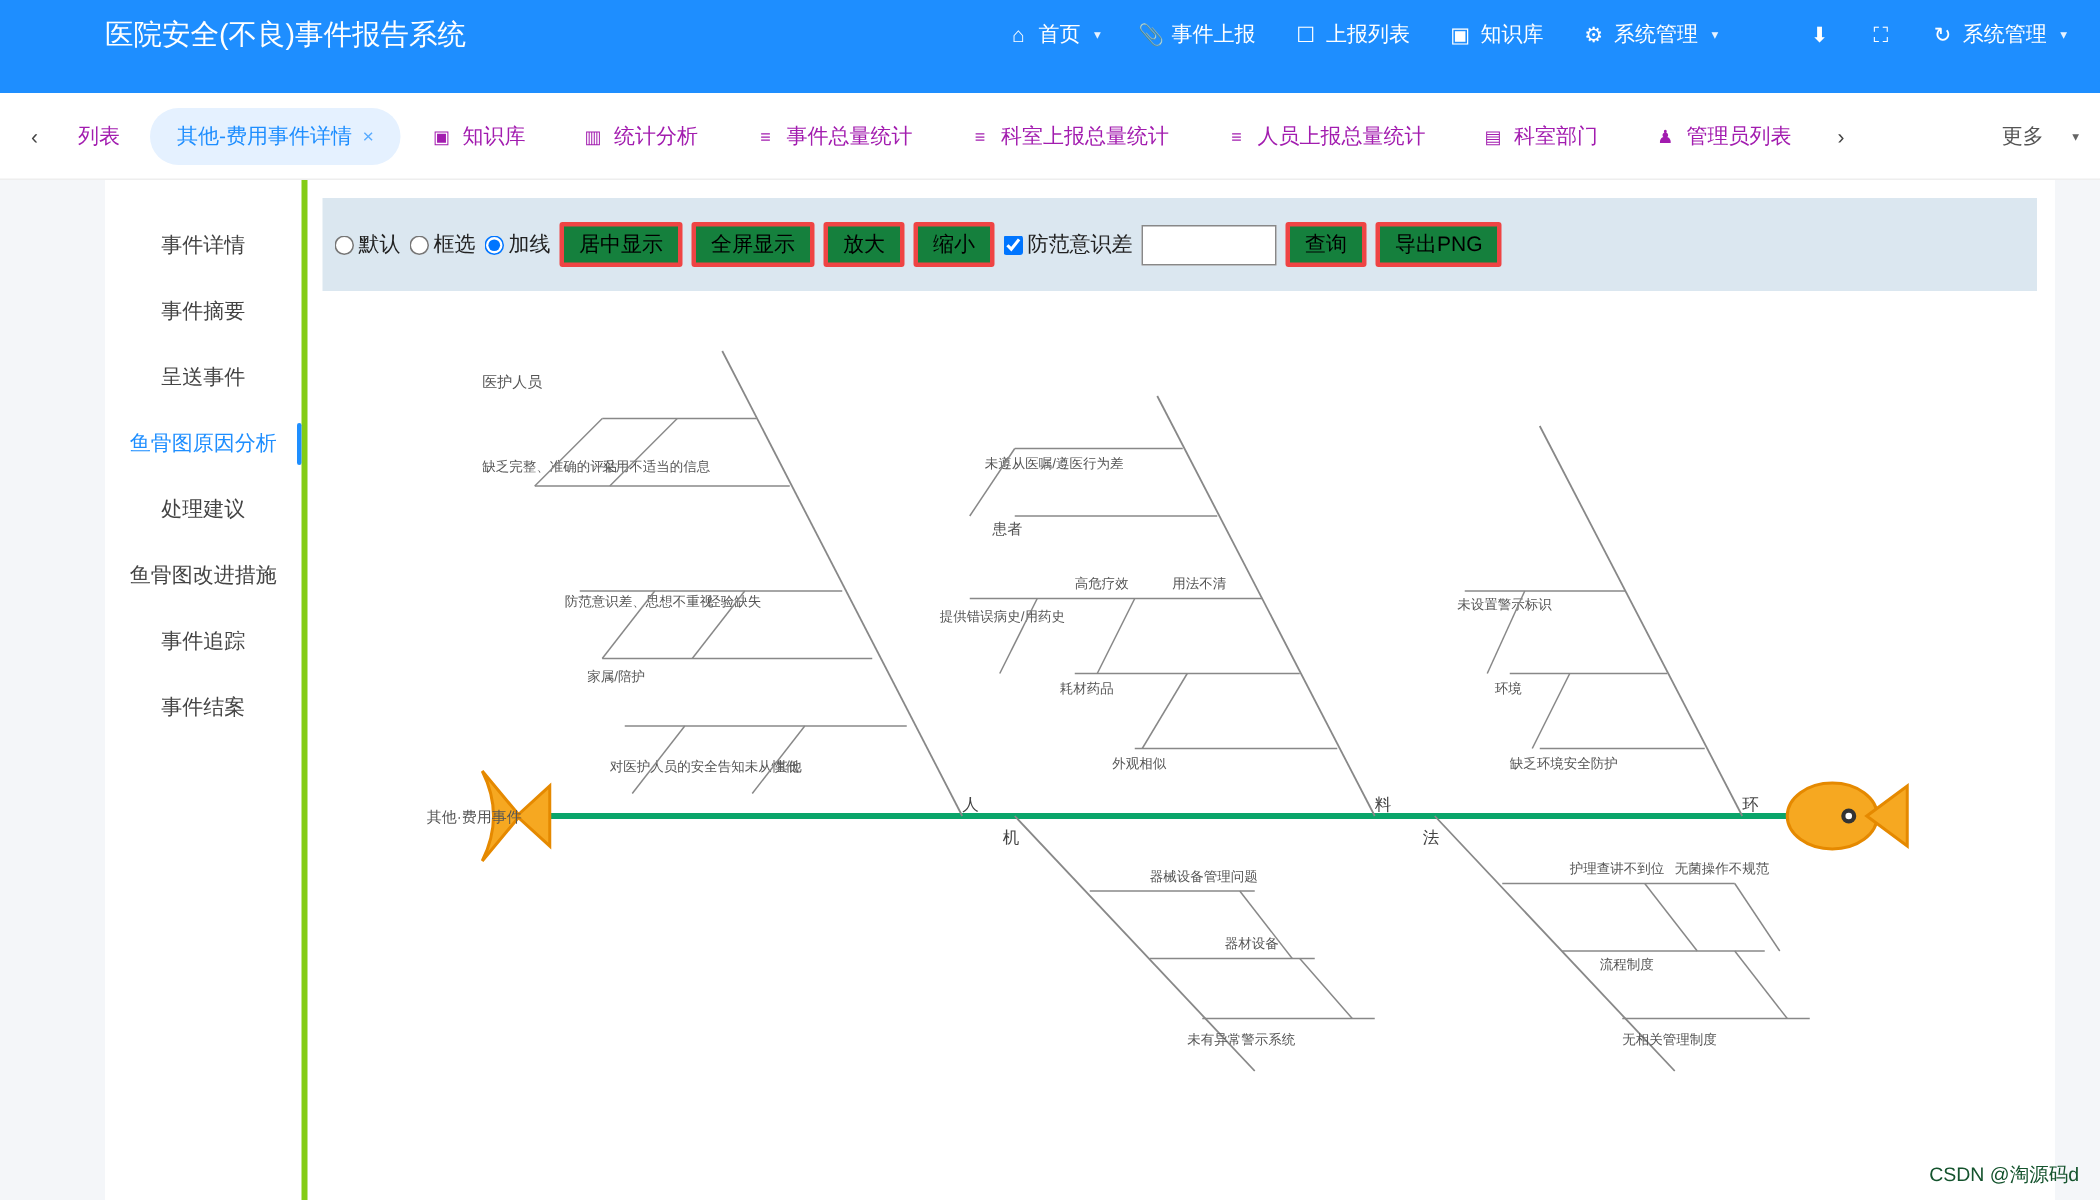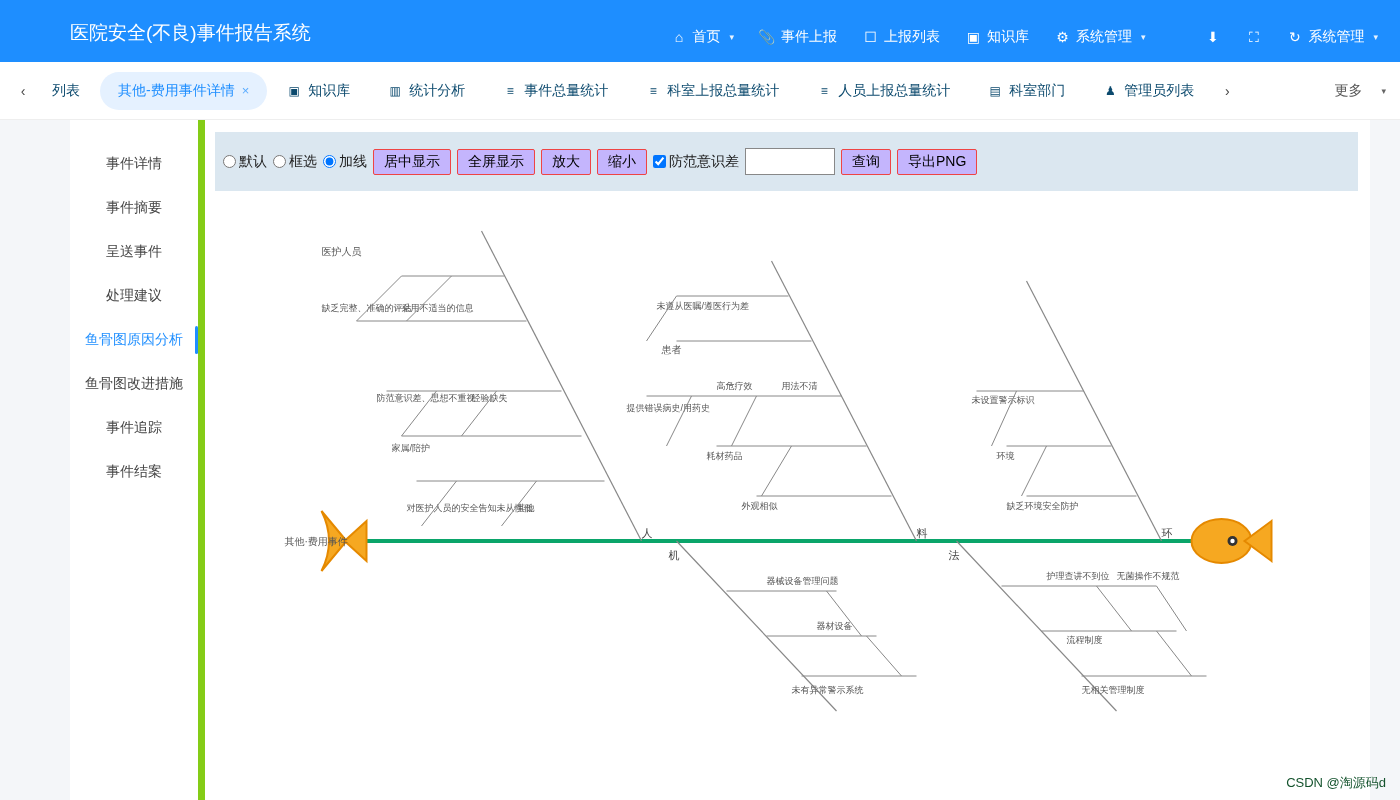--- a/index.html
+++ b/index.html
@@ -1,45 +1,45 @@
 <!DOCTYPE html>
 <html><head>
 <meta charset="utf-8">
 <style>
   *{box-sizing:border-box;margin:0;padding:0;font-family:"Microsoft YaHei","PingFang SC",Arial,sans-serif}
   body{background:#f4f6f9;width:1400px;height:800px;overflow:hidden}
   
-  .topnav{height:62px;background:#1e8eff;color:#fff;display:flex;align-items:flex-end;padding:0 22px 16px 70px}
+  .topnav{height:62px;background:#1e8eff;color:#fff;display:flex;align-items:center;padding:0 22px 16px 70px}
   .brand{font-size:19px;font-weight:400}
   .spacer{flex:1}
   .nav-items{display:flex;align-items:center;gap:26px;font-size:14px}
   .nav-item{display:flex;align-items:center;gap:6px;cursor:pointer;white-space:nowrap}
   .nav-icon{width:15px;height:15px;display:inline-flex;align-items:center;justify-content:center}
   .caret{font-size:9px;opacity:.9;margin-left:3px}
   
   .tabstrip{height:58px;background:#fff;display:flex;align-items:center;padding:0 14px;gap:2px;border-bottom:1px solid #eee;position:relative}
   .chev{width:18px;height:18px;color:#444;cursor:pointer;display:flex;align-items:center;justify-content:center;font-size:14px}
-  .tab{display:flex;align-items:center;gap:7px;padding:0 18px;height:38px;font-size:14px;color:#0c4a6e;cursor:pointer;white-space:nowrap;border-radius:19px}
+  .tab{display:flex;align-items:center;gap:7px;padding:0 18px;height:38px;font-size:14px;color:#a21caf;cursor:pointer;white-space:nowrap;border-radius:19px}
   .tab.active{background:#e5f1ff;color:#1e8eff}
   .tab .close{font-size:13px;color:#1e8eff;opacity:.7}
   .tab .ticon{width:14px;height:14px;display:inline-flex;align-items:center;justify-content:center;font-size:12px}
   .more{position:absolute;right:14px;display:flex;align-items:center;gap:16px;color:#555;font-size:14px;cursor:pointer}
   
   .main{display:flex;padding:0 30px 0 70px}
   .panel{display:flex;background:#fff;width:100%;min-height:680px}
-  .side{width:135px;padding:22px 0;border-right:7px solid #84cc16}
+  .side{width:135px;padding:22px 0;border-right:4px solid #84cc16}
   .side-item{height:44px;display:flex;align-items:center;justify-content:center;font-size:14px;color:#444;cursor:pointer;position:relative}
   .side-item.active{color:#1e8eff}
   .side-item.active::after{content:"";position:absolute;right:0;top:8px;bottom:8px;width:3px;background:#1e8eff;border-radius:2px}
   .content{flex:1;padding:12px 12px 12px 10px;position:relative}
   
   .toolbar{background:#dbe7f0;padding:16px 8px;display:flex;align-items:center;gap:6px;font-size:14px;color:#222;flex-wrap:wrap}
   .radio{display:flex;align-items:center;gap:3px}
   .radio input{margin:0}
-  .btn{background:#c4b5fd;border:1px solid #ef4444;border-radius:2px;padding:3px 10px;font-size:14px;cursor:pointer}
+  .btn{background:#15803d;border:3px solid #ef4444;border-radius:2px;padding:3px 10px;font-size:14px;cursor:pointer}
   .chk{display:flex;align-items:center;gap:3px}
   .tinput{border:1px solid #888;height:27px;width:90px;padding:0 4px;font-size:14px}
   
   .diagram{width:100%;height:560px;position:relative}
   svg{width:100%;height:100%}
   .watermark{position:absolute;right:14px;bottom:8px;font-size:13px;color:#14532d}
 </style>
 </head>
 <body>
 
@@ -123,22 +123,22 @@
       <span class="caret">▾</span>
     </div>
 </div>
 
 <div class="main">
   <div class="panel">
     <div class="side">
       <div class="side-item">事件详情</div>
       <div class="side-item">事件摘要</div>
       <div class="side-item">呈送事件</div>
+      <div class="side-item active">鱼骨图原因分析</div>
       <div class="side-item">处理建议</div>
-      <div class="side-item active">鱼骨图原因分析</div>
       <div class="side-item">鱼骨图改进措施</div>
       <div class="side-item">事件追踪</div>
       <div class="side-item">事件结案</div>
     </div>
     <div class="content">
       <div class="toolbar">
         <label class="radio">
             <input type="radio" name="m" style="">
             <span>默认</span>
           </label>

